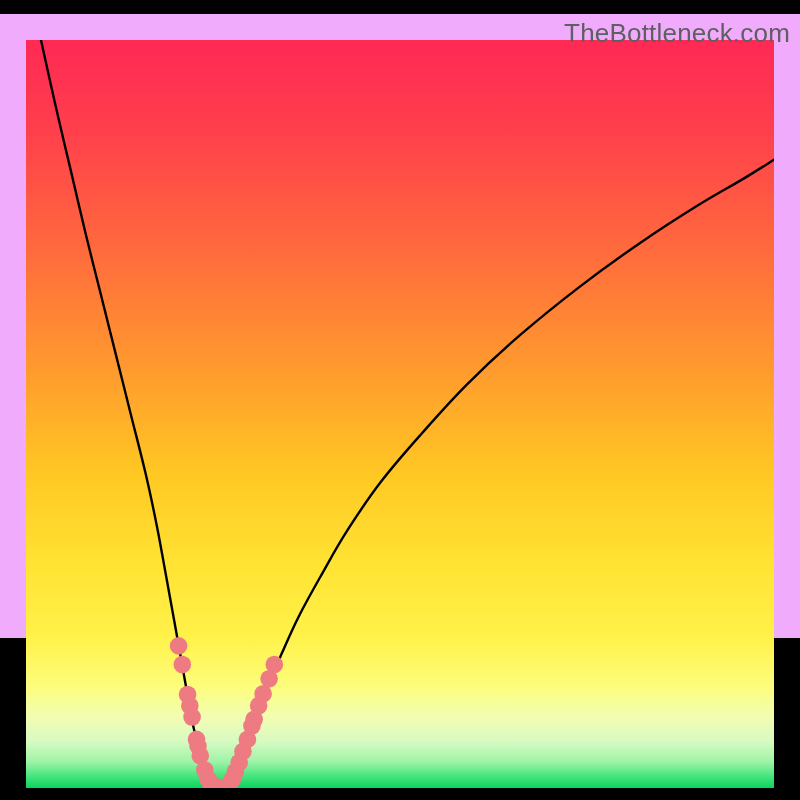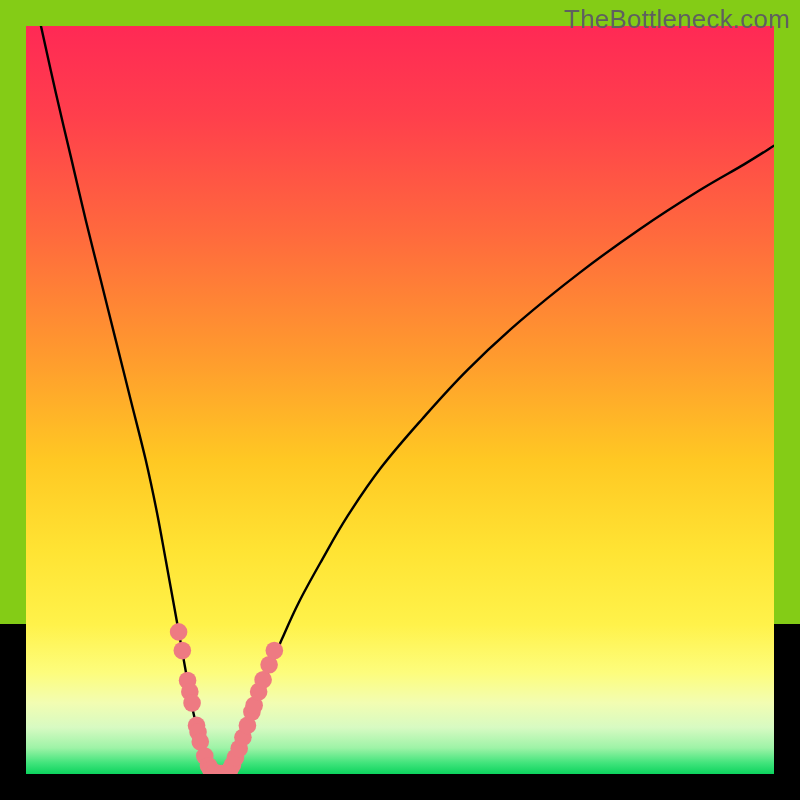--- a/index.html
+++ b/index.html
@@ -6,24 +6,24 @@
     margin: 0;
     padding: 0;
     width: 800px;
     height: 800px;
     background: #000;
     overflow: hidden;
   }
   .frame {
     position: absolute;
     left: 0;
-    top: 0;
+    top: 14px;
     width: 800px;
     height: 624px;
-    background: #84cc16;
+    background: #f0abfc;
   }
   .plot {
     position: absolute;
     left: 26px;
     top: 26px;
     width: 748px;
     height: 748px;
     overflow: hidden;
   }
   .watermark {

